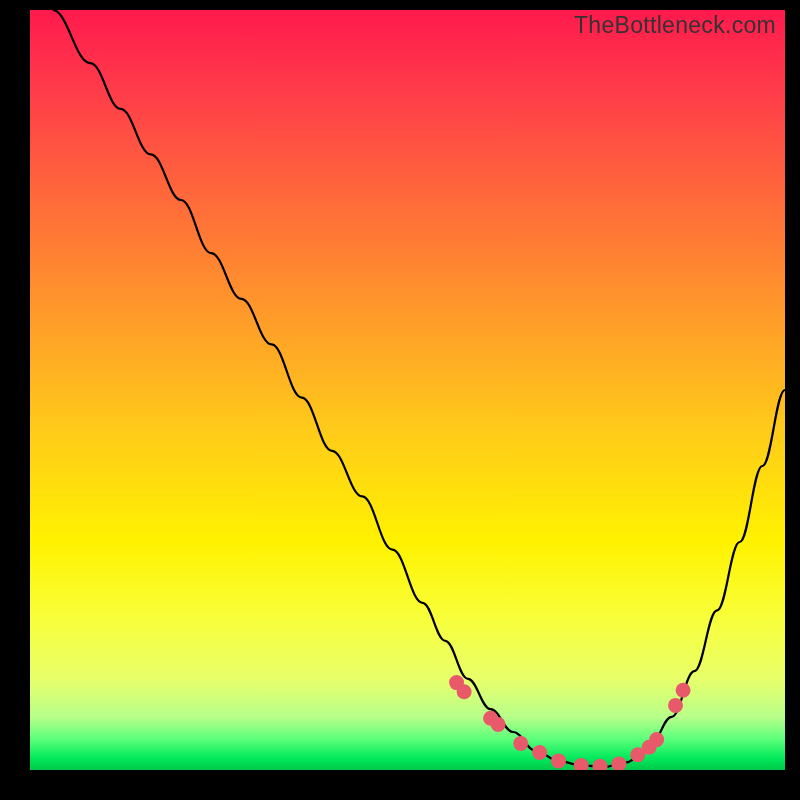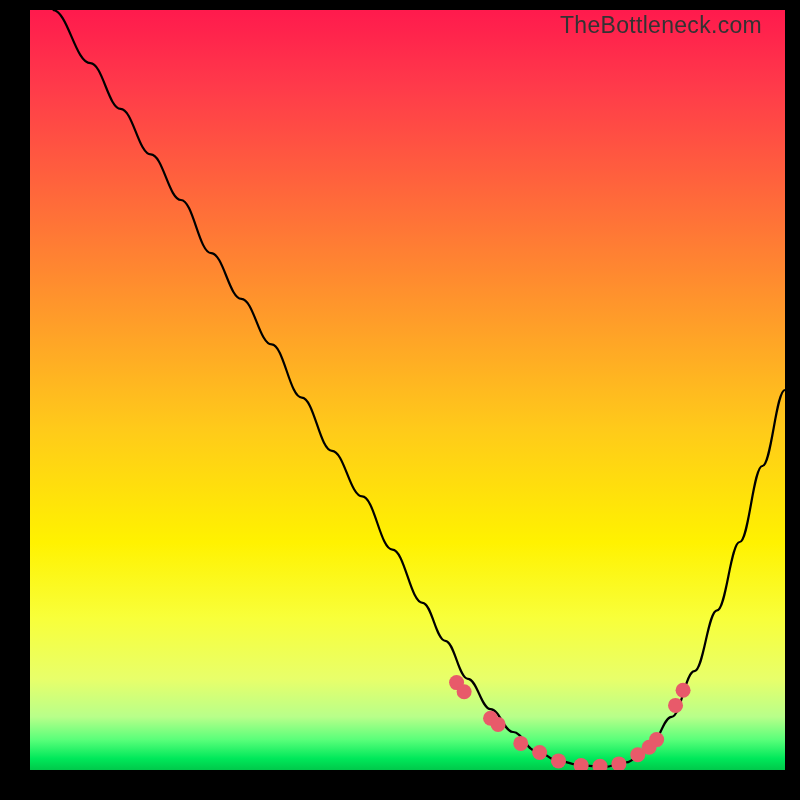--- a/index.html
+++ b/index.html
@@ -22,21 +22,21 @@
       #e8ff6a 88%,
       #b8ff8a 93%,
       #5aff7a 96%,
       #00e85a 98.5%,
       #00c84a 100%
     );
   }
   .watermark {
     position: absolute;
     top: 12px;
-    right: 38px;
+    right: 24px;
     color: #333;
     font-size: 23px;
     font-weight: 500;
     letter-spacing: 0.3px;
     z-index: 10;
   }
   svg.plot {
     position: absolute;
     left: 30px;
     top: 10px;

